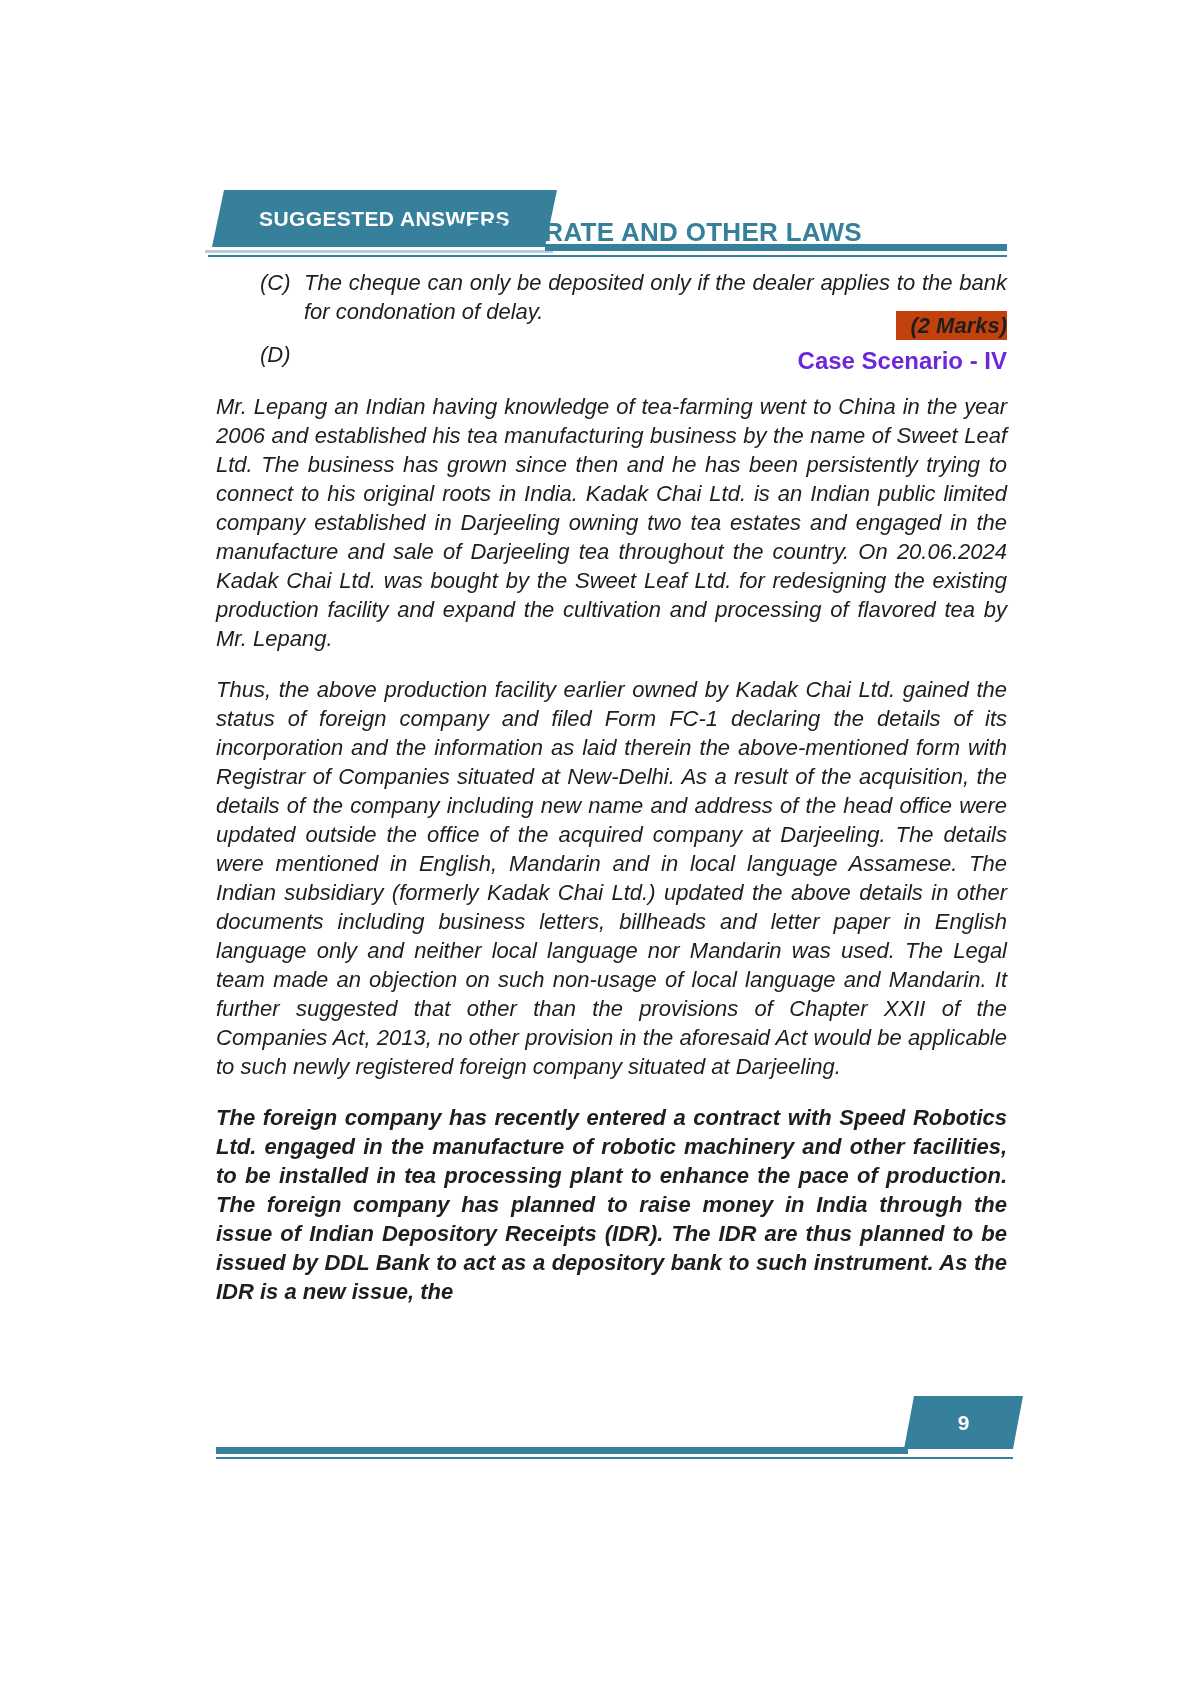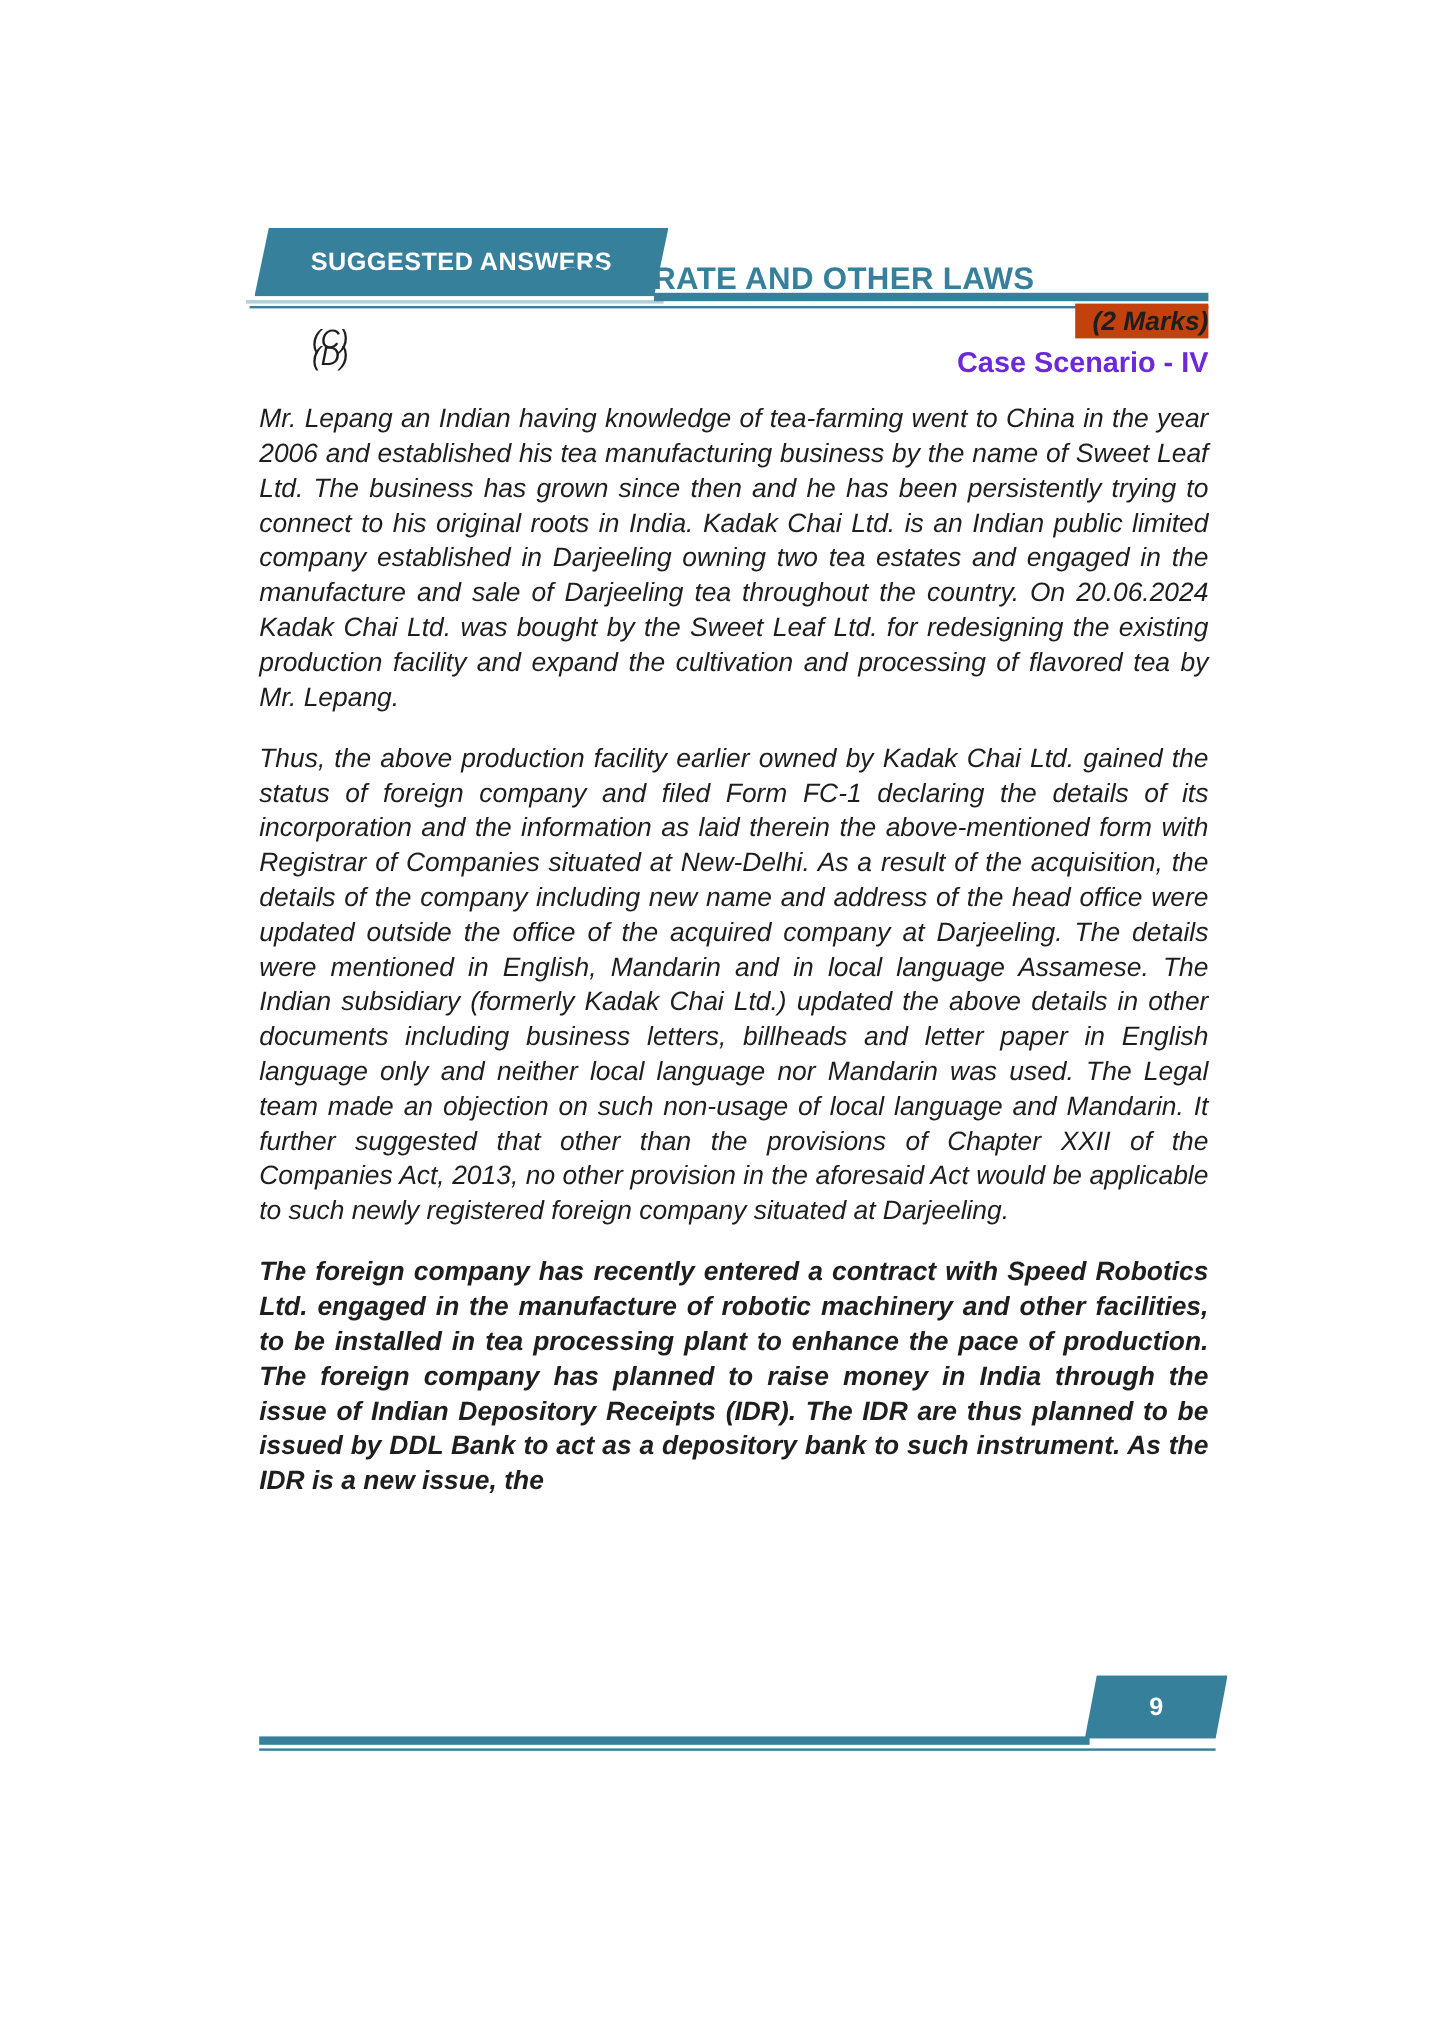--- a/index.html
+++ b/index.html
@@ -91,20 +91,21 @@
     <span class="banner-label">SUGGESTED ANSWERS</span>
   </div>
   <div class="header-title">CORPORATE AND OTHER LAWS</div>
   <div class="header-bar-thick"></div>
   <div class="header-bar-thin"></div>
 
   <div class="content">
 
     <div class="option">
       <span class="option-marker">(C)</span>
+      <span>The cheque can only be deposited only if the dealer applies to the bank for condonation of delay.</span>
     </div>
 
     <div class="option">
       <span class="option-marker">(D)</span>
       <span class="marks-label">(2 Marks)</span>
     </div>
 
     <div class="section-heading">Case Scenario - IV</div>
 
     <p class="para">Mr. Lepang an Indian having knowledge of tea-farming went to China in the year 2006 and established his tea manufacturing business by the name of Sweet Leaf Ltd. The business has grown since then and he has been persistently trying to connect to his original roots in India. Kadak Chai Ltd. is an Indian public limited company established in Darjeeling owning two tea estates and engaged in the manufacture and sale of Darjeeling tea throughout the country. On 20.06.2024 Kadak Chai Ltd. was bought by the Sweet Leaf Ltd. for redesigning the existing production facility and expand the cultivation and processing of flavored tea by Mr. Lepang.</p>

